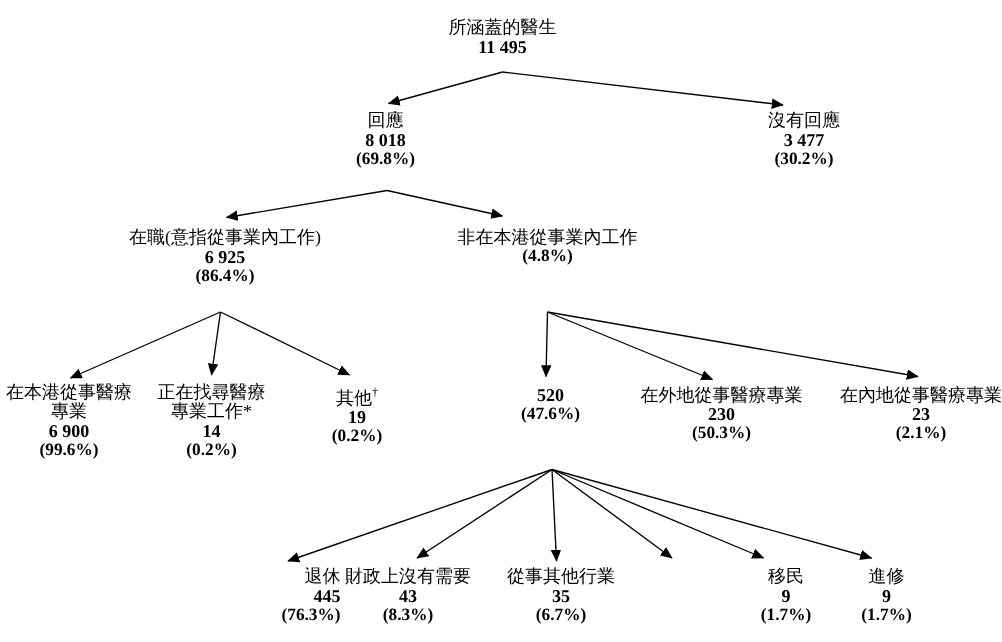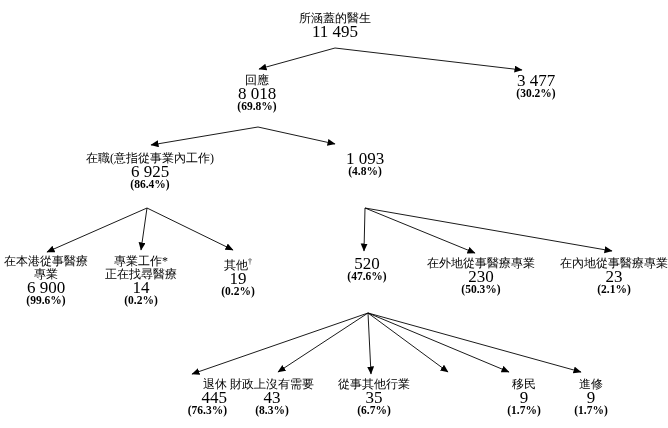--- a/index.html
+++ b/index.html
@@ -9,21 +9,21 @@
     height: 428px;
     background: #ffffff;
     font-family: "Liberation Serif", "DejaVu Serif", serif;
     color: #000000;
     overflow: hidden;
   }
   .edges { position: absolute; left: 0; top: 0; width: 668px; height: 428px; }
   .edges line { stroke: #000; stroke-width: 0.9; }
   .node { position: absolute; text-align: center; line-height: 13px; }
   .lbl { font-size: 12px; font-weight: normal; white-space: nowrap; }
-  .num { font-size: 17px; font-weight: normal; }
+  .num { font-size: 12px; font-weight: bold; }
   .pct { font-size: 11.5px; font-weight: bold; }
   sup.dagger { font-size: 8px; vertical-align: super; }
 </style>
 </head>
 <body>
 
 <div class="stage">
 
   <svg class="edges" width="668" height="428" viewBox="0 0 668 428" xmlns="http://www.w3.org/2000/svg">
     <defs>
@@ -54,45 +54,46 @@
     <div class="num">11 495</div>
   </div>
 
   <div class="node" style="left:207px; top:74px; width:100px;">
     <div class="lbl">回應</div>
     <div class="num">8 018</div>
     <div class="pct">(69.8%)</div>
   </div>
 
   <div class="node" style="left:486px; top:74px; width:100px;">
+    <div class="lbl">沒有回應</div>
     <div class="num">3 477</div>
     <div class="pct">(30.2%)</div>
   </div>
 
   <div class="node" style="left:63px; top:152px; width:174px;">
     <div class="lbl">在職(意指從事業內工作)</div>
     <div class="num">6 925</div>
     <div class="pct">(86.4%)</div>
   </div>
 
   <div class="node" style="left:290px; top:152px; width:150px;">
-    <div class="num">1 093</div>
+    <div class="lbl">非在本港從事業內工作</div>
     <div class="pct">(4.8%)</div>
   </div>
 
   <div class="node" style="left:-4px; top:255px; width:100px;">
     <div class="lbl">在本港從事醫療</div>
     <div class="lbl">專業</div>
     <div class="num">6 900</div>
     <div class="pct">(99.6%)</div>
   </div>
 
   <div class="node" style="left:91px; top:255px; width:100px;">
+    <div class="lbl">正在找尋醫療</div>
     <div class="lbl">專業工作*</div>
-    <div class="lbl">正在找尋醫療</div>
     <div class="num">14</div>
     <div class="pct">(0.2%)</div>
   </div>
 
   <div class="node" style="left:198px; top:255px; width:80px;">
     <div class="lbl"><span>其他</span><sup class="dagger">†</sup></div>
     <div class="num">19</div>
     <div class="pct">(0.2%)</div>
   </div>
 

